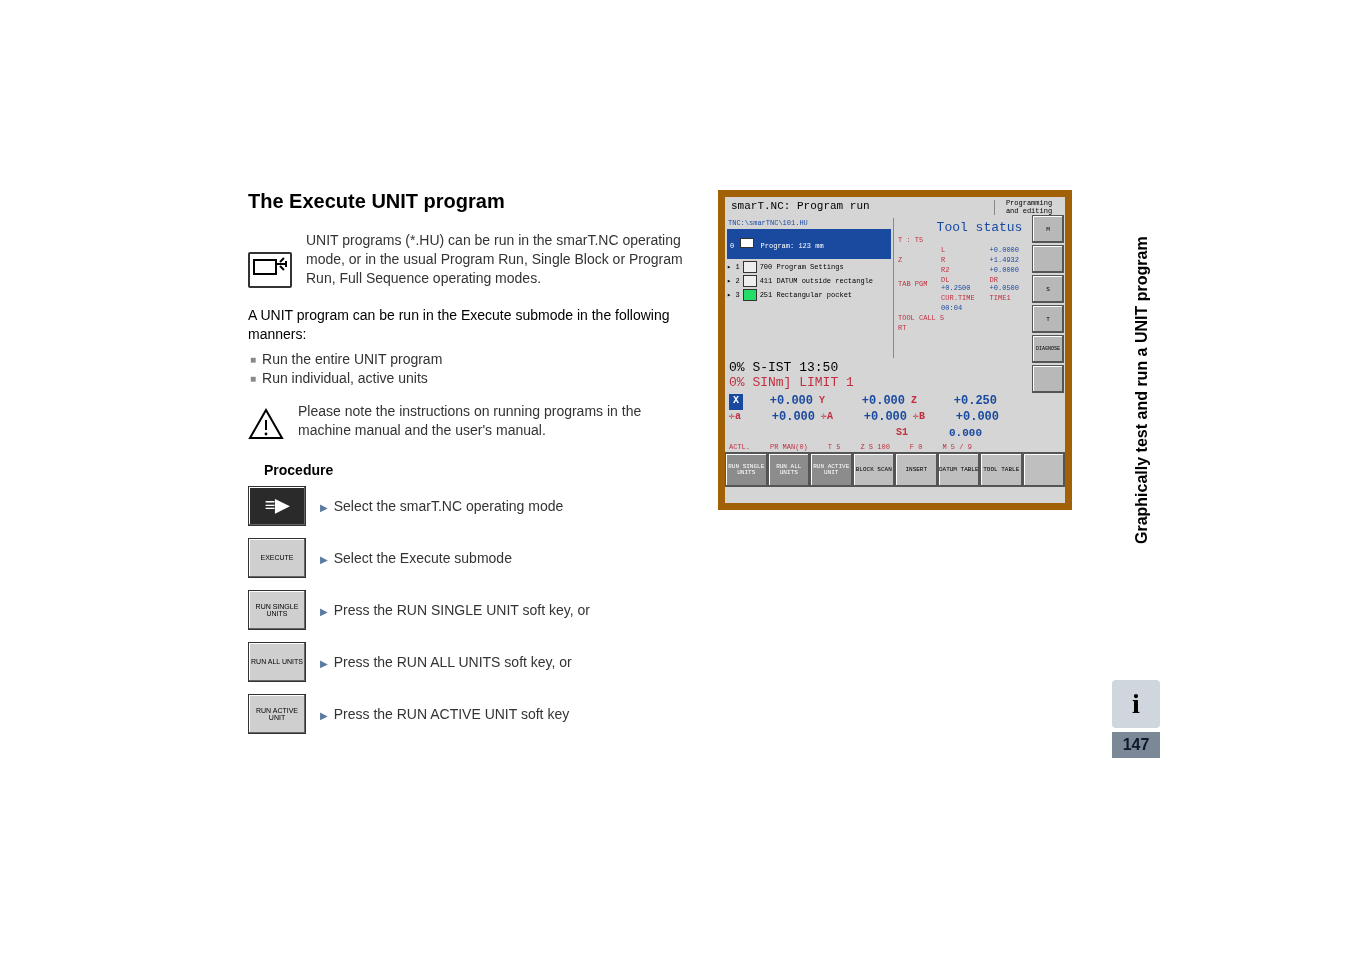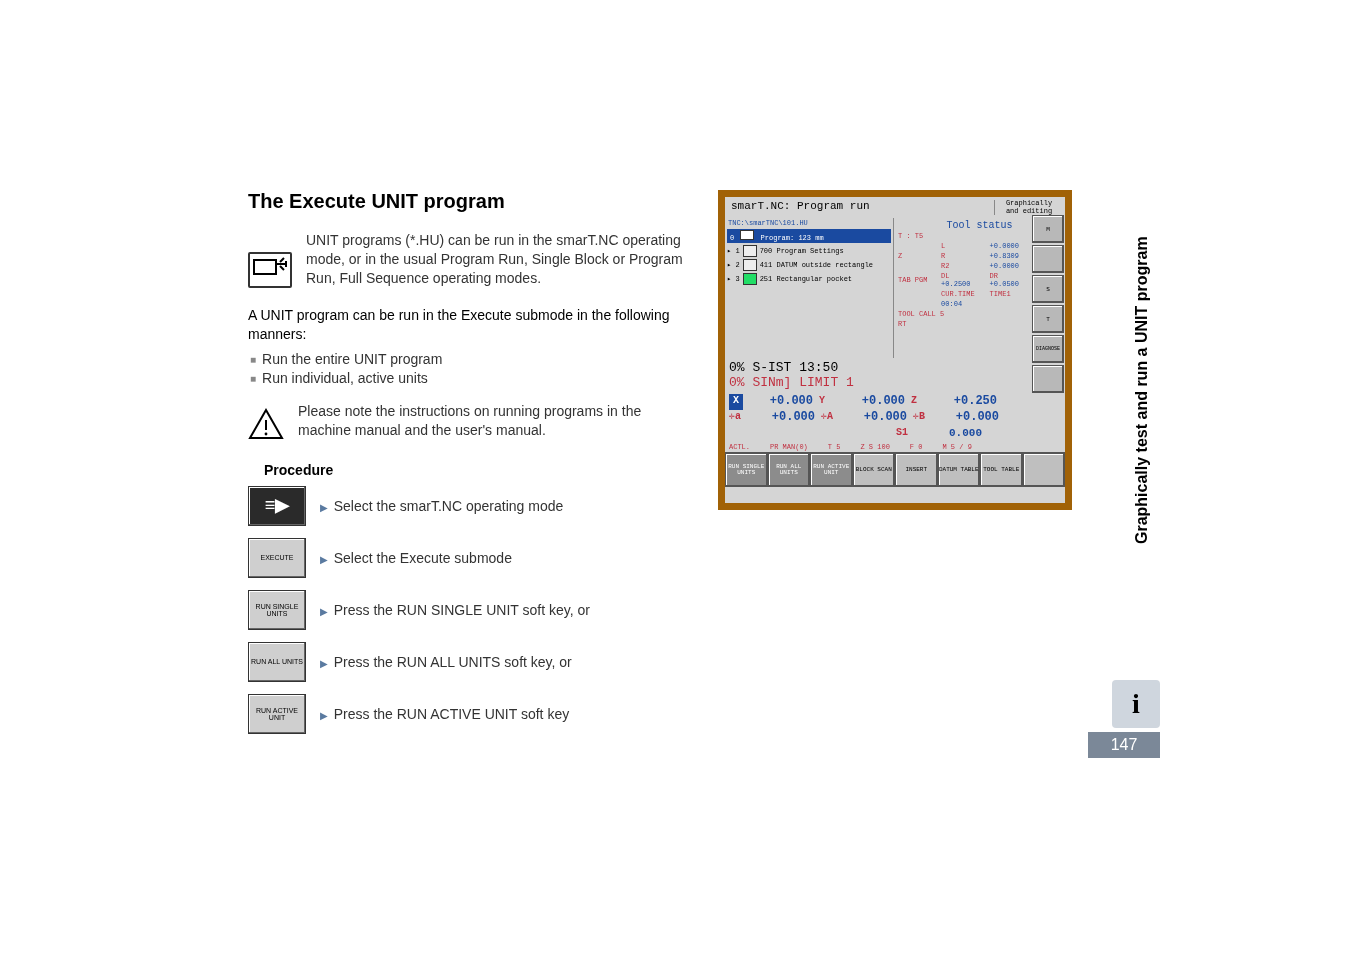--- a/index.html
+++ b/index.html
@@ -146,25 +146,25 @@
     justify-content: center;
     font-family: Georgia, serif;
     font-weight: bold;
     font-size: 28px;
     color: #000;
   }
   .page-num-box {
     position: absolute;
     right: 188px;
     top: 732px;
-    width: 72px;
+    width: 48px;
     height: 26px;
     background: #7b8898;
-    color: #ffffff;
-    font-weight: normal;
+    color: #0f172a;
+    font-weight: bold;
     font-size: 16px;
     display: flex;
     align-items: center;
     justify-content: center;
   }
   
   .screenshot {
     position: absolute;
     left: 718px;
     top: 190px;
@@ -201,21 +201,21 @@
     background:#d5d5d5;
   }
   .sc-path {
     color:#1a4aa0;
     padding:1px 3px;
     font-size:7px;
   }
   .sc-prog-line {
     background:#1a4aa0;
     color:#fff;
-    padding:1px 3px;
+    padding:9px 3px;
     margin:1px 2px;
     font-size:7px;
   }
   .sc-tree-row {
     display:flex;
     align-items:center;
     padding:1px 2px;
     font-size:7px;
   }
   .sc-tree-row .ico {
@@ -227,21 +227,21 @@
     text-align:center;
     line-height:10px;
   }
   .sc-status {
     flex:1;
     padding:2px;
   }
   .sc-status-title {
     color:#1a4aa0;
     text-align:center;
-    font-size:10px;
+    font-size:13px;
   }
   .sc-status table {
     border-collapse:collapse;
     font-size:7px;
     width:100%;
   }
   .sc-status td, .sc-status th {
     padding:1px 2px;
     color:#1a4aa0;
   }
@@ -370,21 +370,21 @@
     <div class="proc-key">RUN
 ACTIVE
 UNIT</div>
     <div class="proc-text">Press the RUN ACTIVE UNIT soft key</div>
   </div>
 </div>
 
 <div class="screenshot">
   <div class="sc-title">
     <span>smarT.NC: Program run</span>
-    <span class="sc-mode">Graphically and editing</span>
+    <span class="sc-mode">Programming and editing</span>
   </div>
   <div class="sc-top">
     <div class="sc-tree">
       <div class="sc-path">TNC:\smarTNC\101.HU</div>
       <div class="sc-prog-line">
         <span>0</span>
         <span style="display:inline-block;width:12px;height:8px;background:#fff;border:1px solid #333;margin:0 2px;"></span>
         <span>Program: 123 mm</span>
       </div>
       <div class="sc-tree-row">
@@ -413,21 +413,21 @@
               <td></td>
             </tr>
         <tr>
               <td></td>
               <td class="lbl">L</td>
               <td>+0.0000</td>
             </tr>
         <tr>
               <td class="lbl">Z</td>
               <td class="lbl">R</td>
-              <td>+0.8309</td>
+              <td>+1.4932</td>
             </tr>
         <tr>
               <td></td>
               <td class="lbl">R2</td>
               <td>+0.0000</td>
             </tr>
         <tr>
               <td class="lbl">TAB
 PGM</td>
               <td><span class="lbl">DL</span><br><span>+0.2500</span></td>

